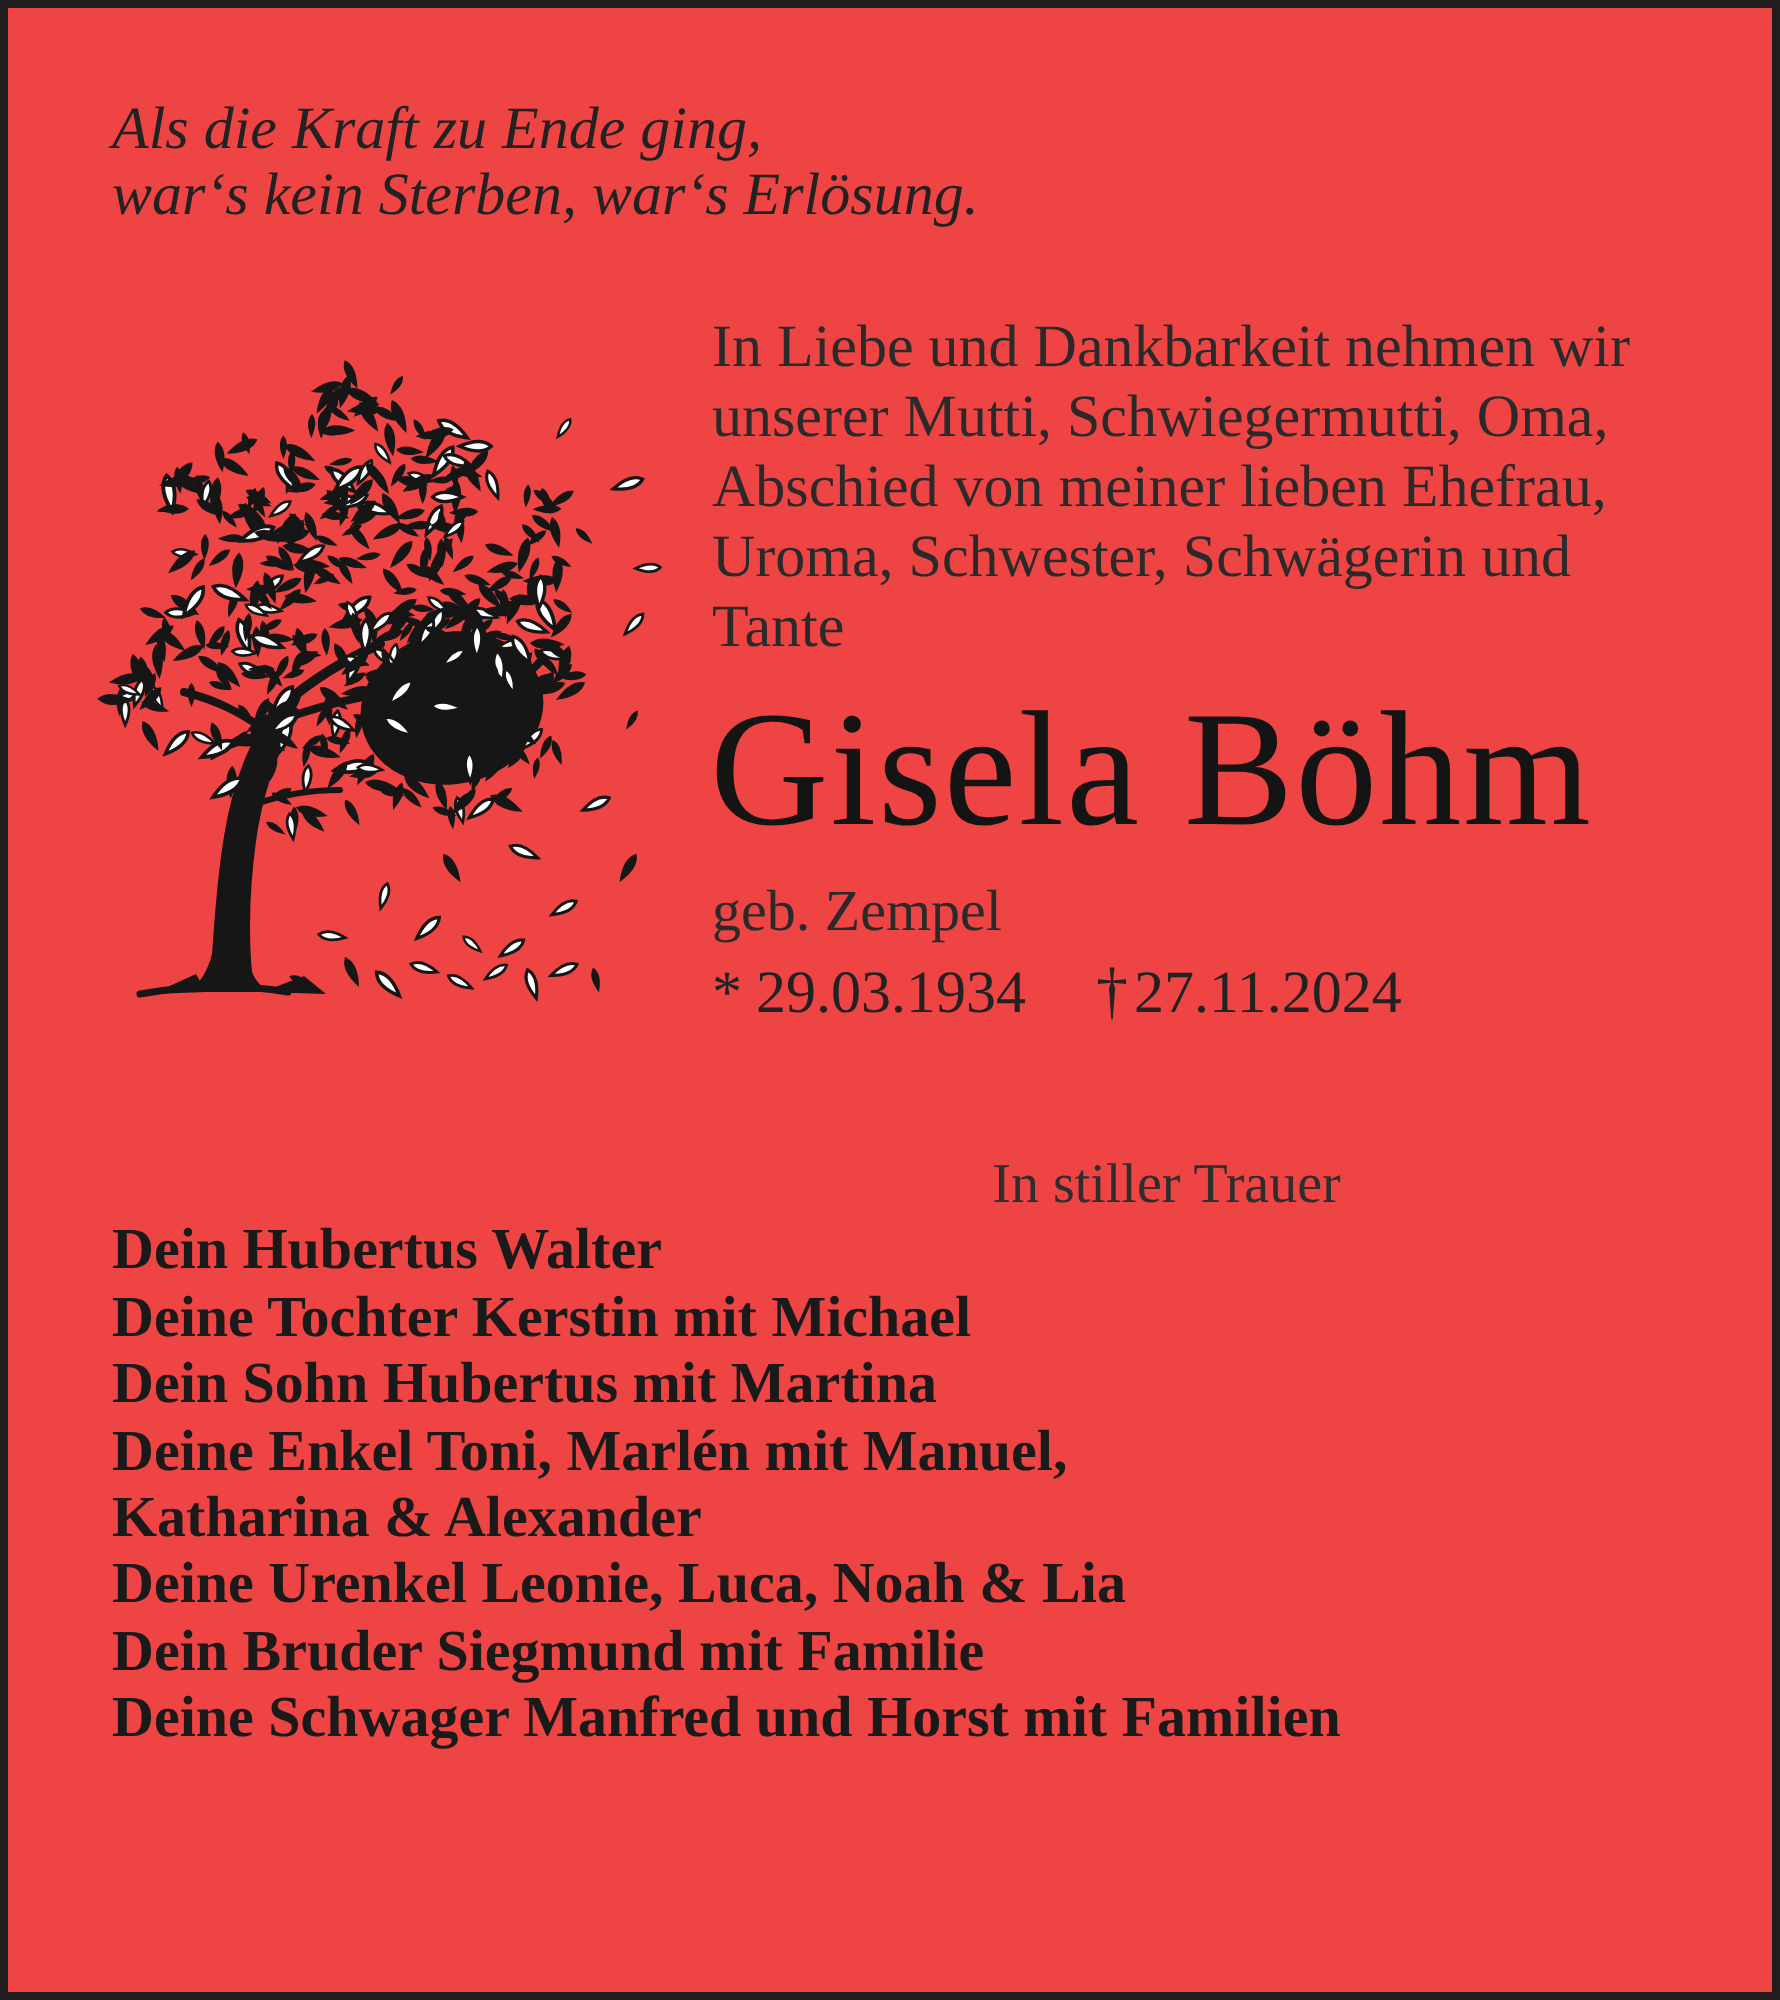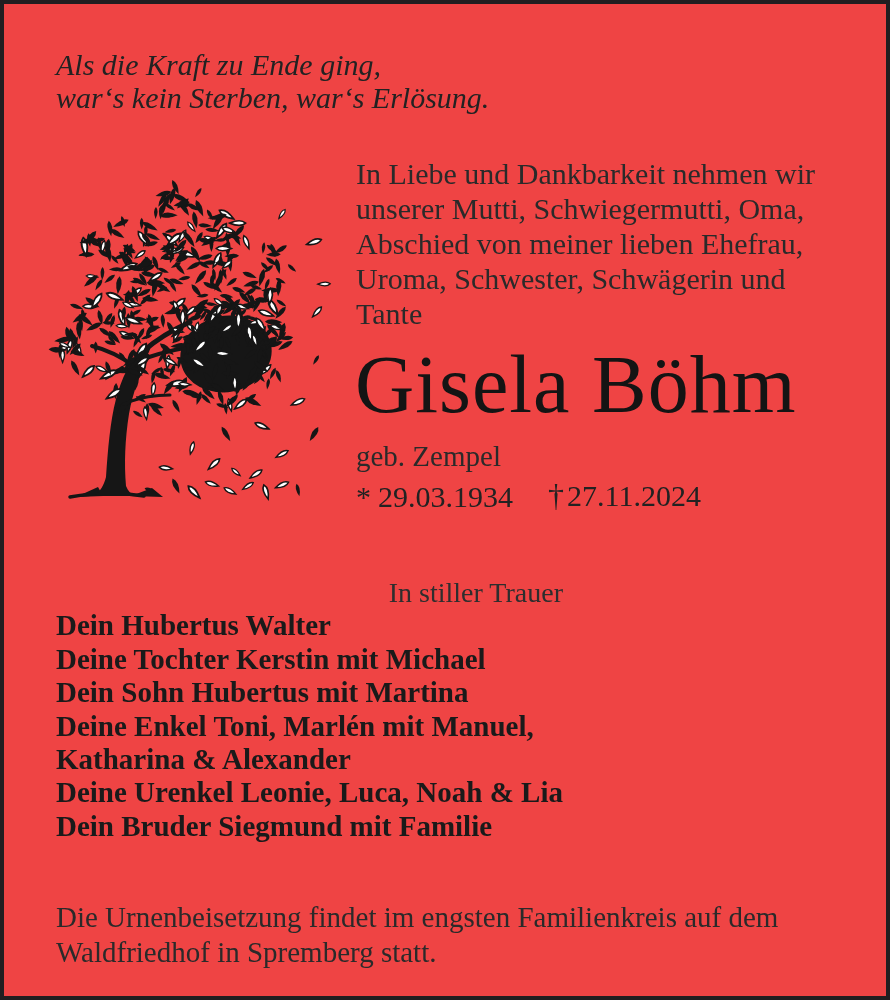--- a/index.html
+++ b/index.html
@@ -580,20 +580,17 @@
 
   <div class="mourners">
     <div class="heading">In stiller Trauer</div>
     <div class="m-line">Dein Hubertus Walter</div>
     <div class="m-line">Deine Tochter Kerstin mit Michael</div>
     <div class="m-line">Dein Sohn Hubertus mit Martina</div>
     <div class="m-line">Deine Enkel Toni, Marlén mit Manuel,</div>
     <div class="m-line">Katharina &amp; Alexander</div>
     <div class="m-line">Deine Urenkel Leonie, Luca, Noah &amp; Lia</div>
     <div class="m-line">Dein Bruder Siegmund mit Familie</div>
+    <div class="m-line">Deine Schwager Manfred und Horst mit Familien</div>
   </div>
 
-  <div class="notice">
-    <div class="line">Die Urnenbeisetzung findet im engsten Familienkreis auf dem</div>
-    <div class="line">Waldfriedhof in Spremberg statt.</div>
-  </div>
 
 </div>
 
 </body></html>

